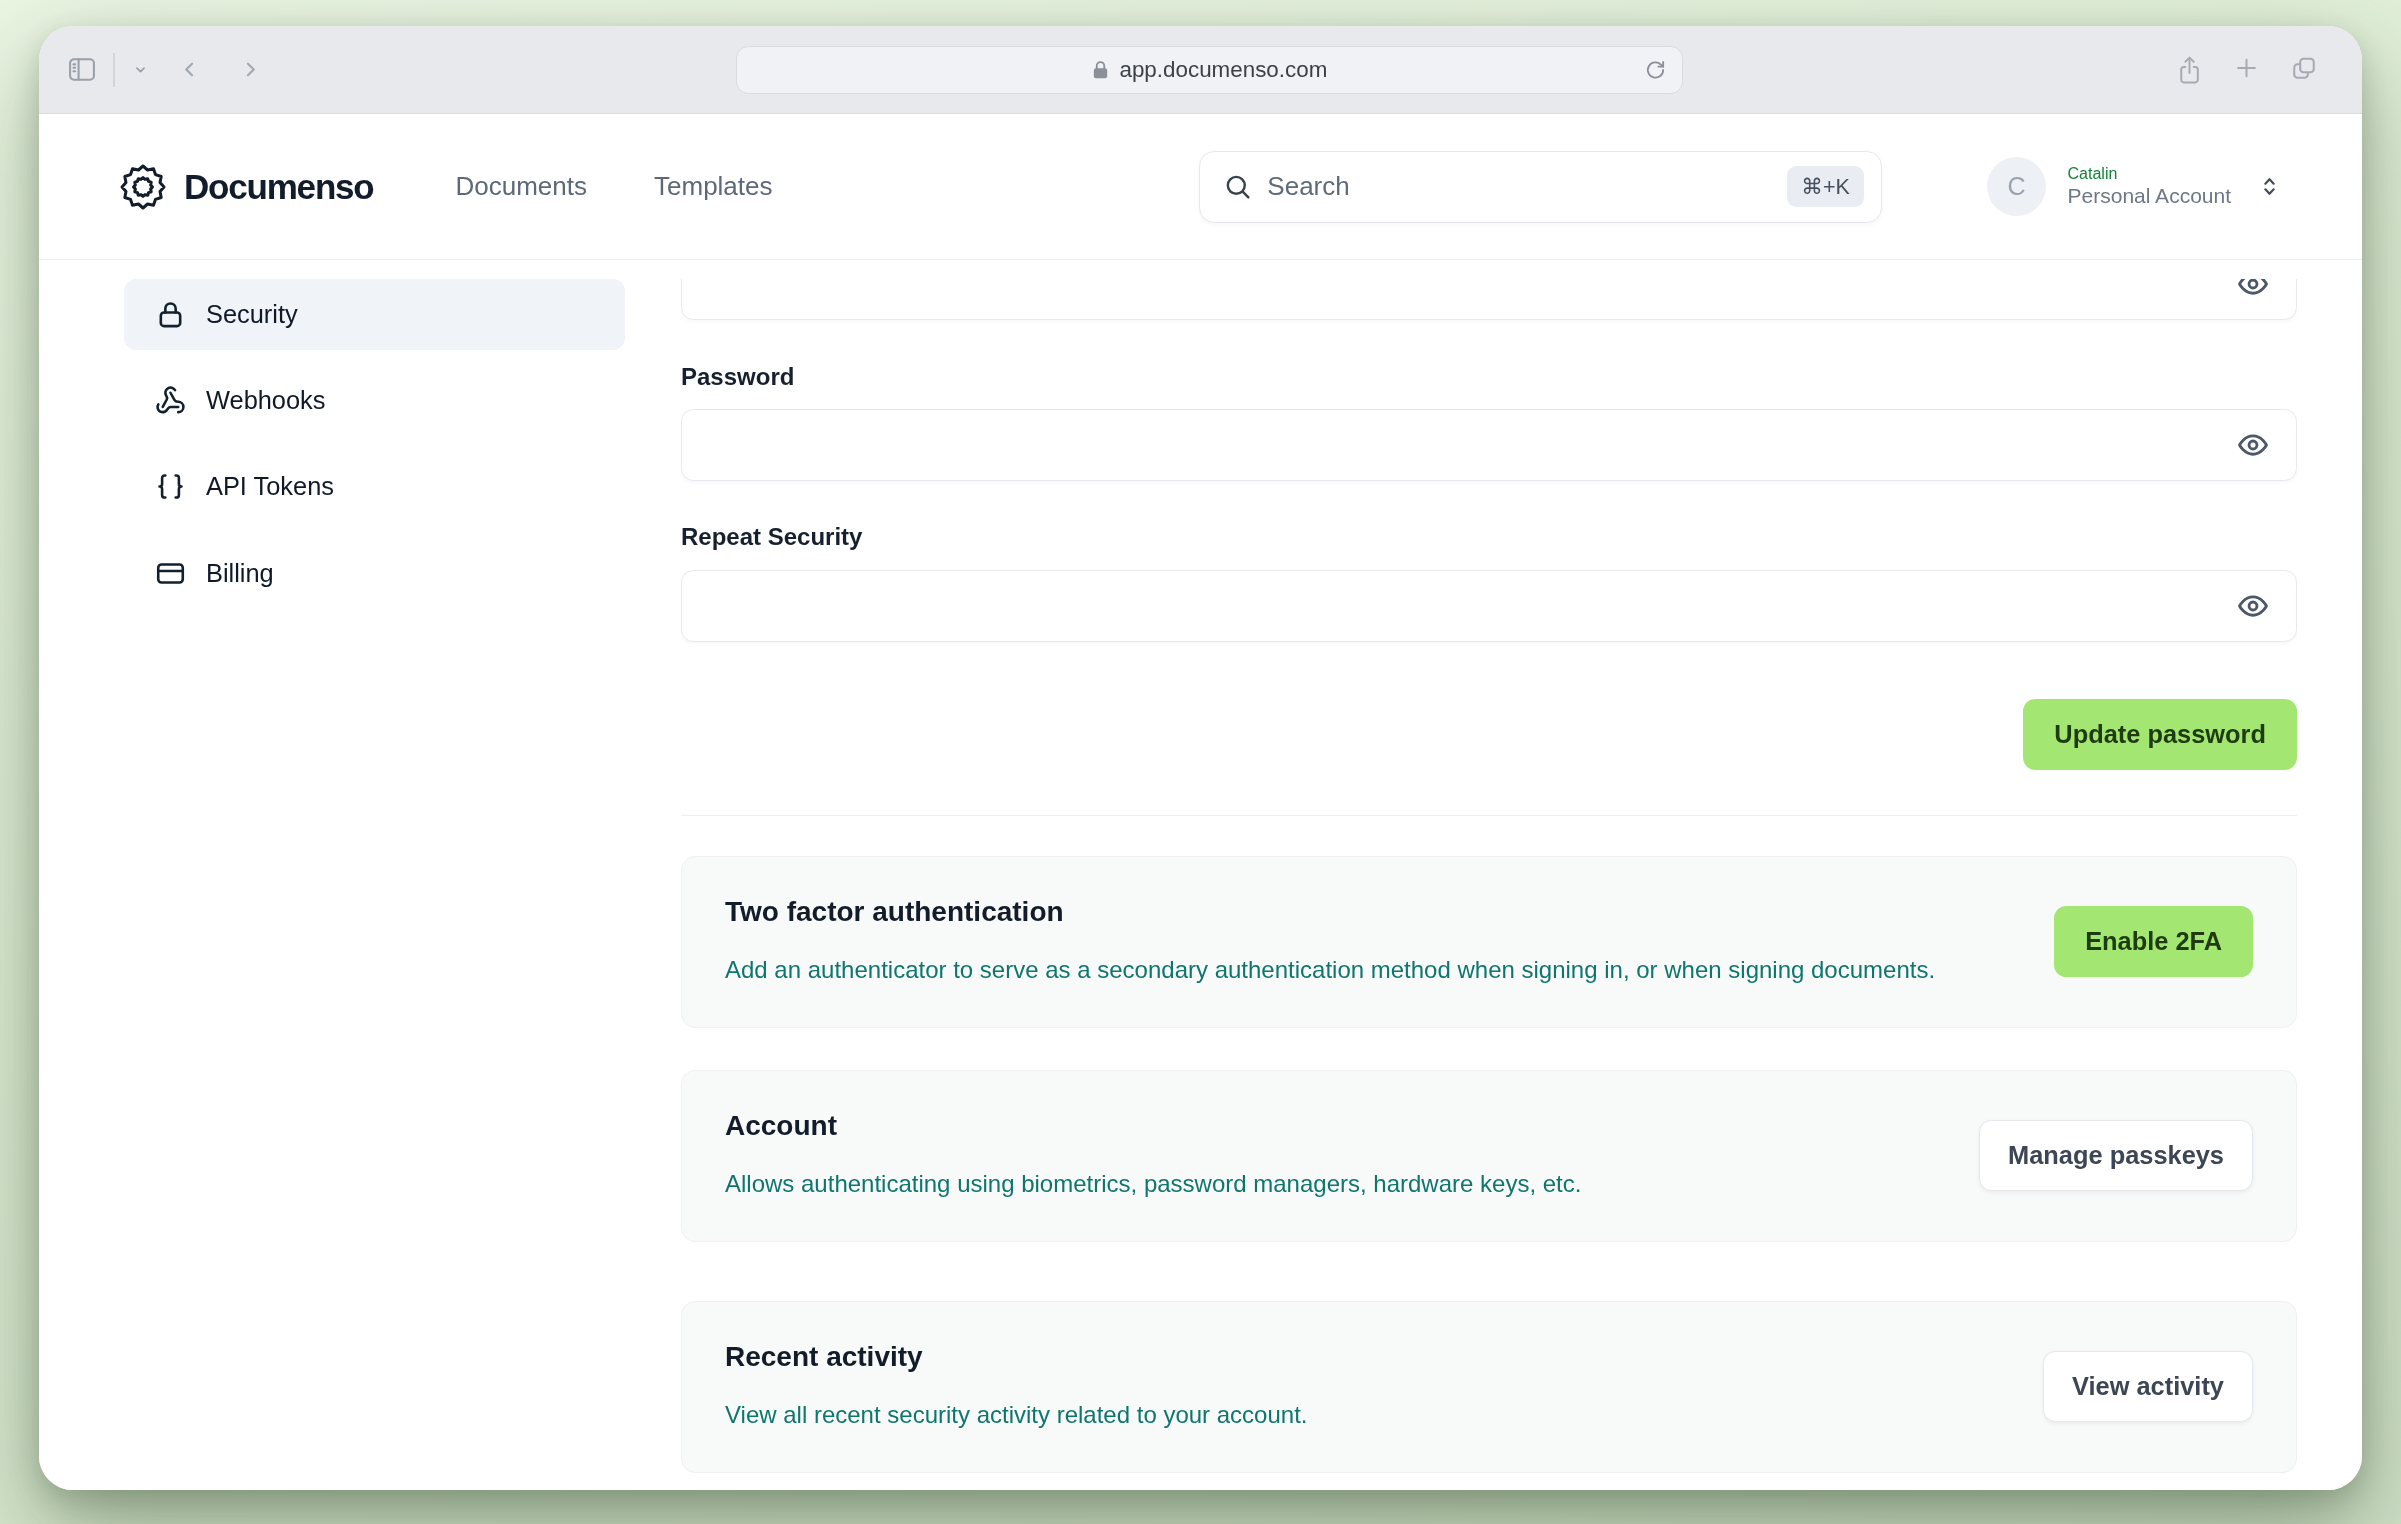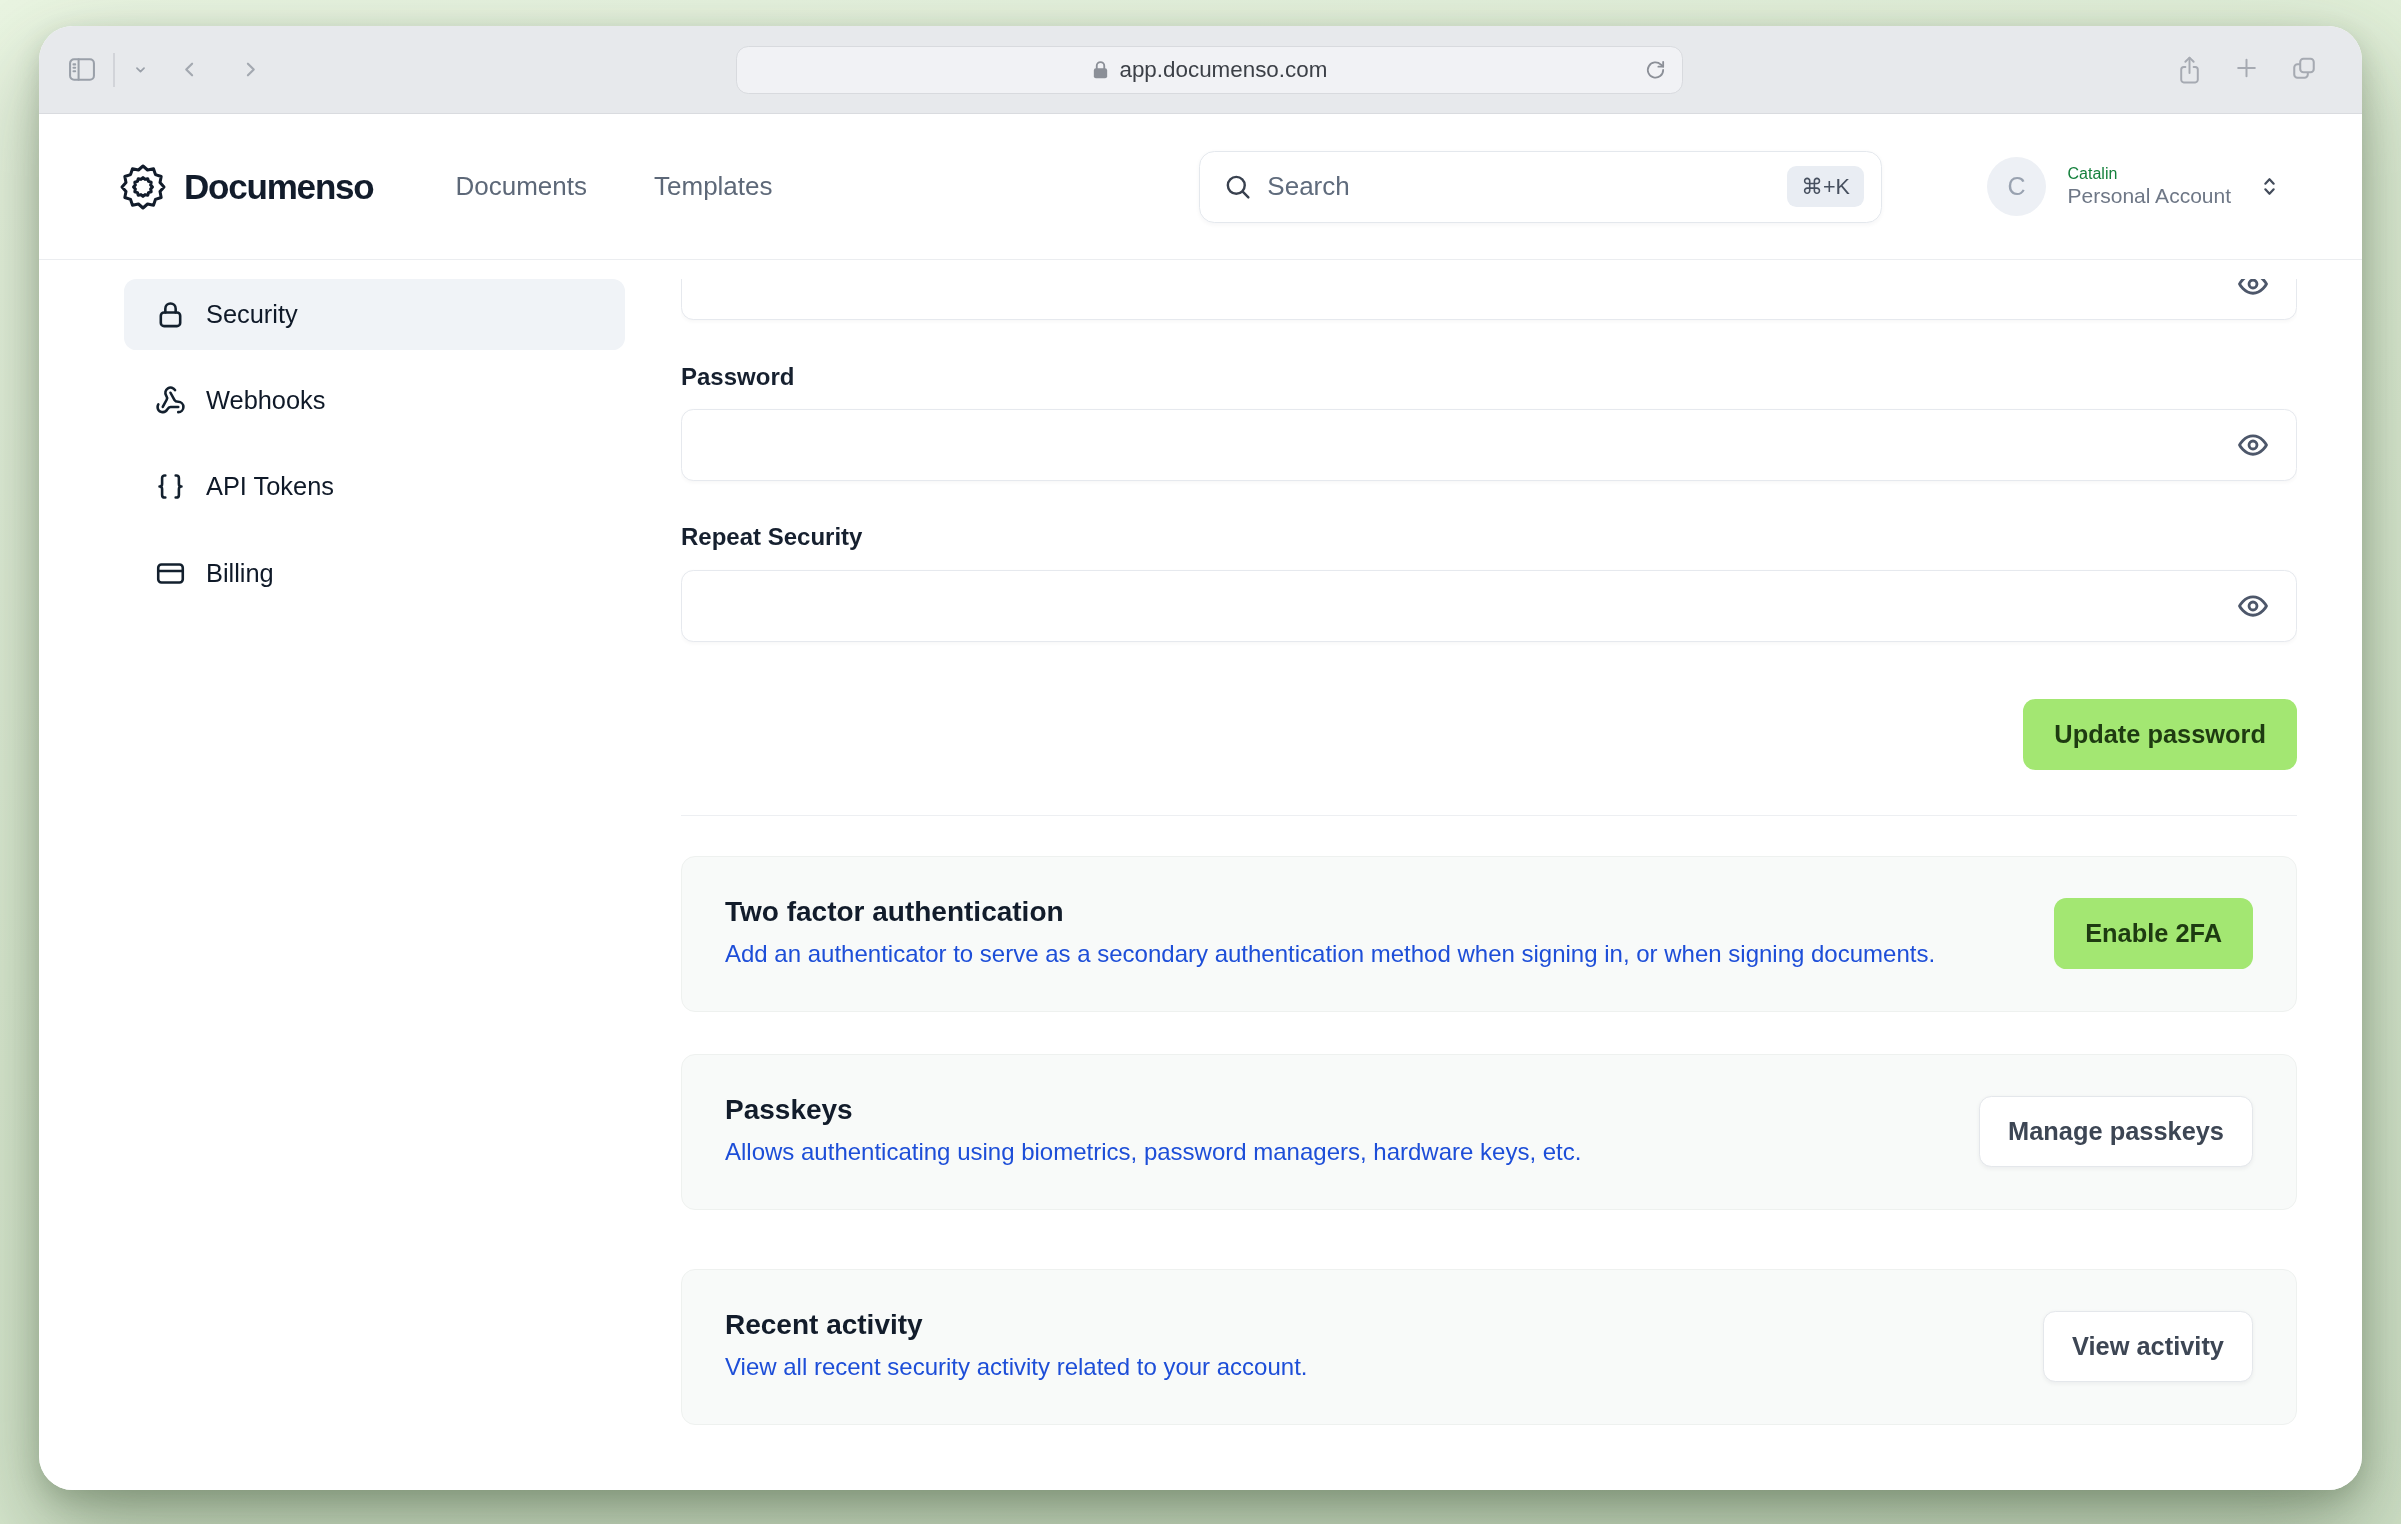--- a/index.html
+++ b/index.html
@@ -116,21 +116,21 @@
 
   .card {
     background:#f8faf9; border:1.5px solid #eef1ef; border-radius:14px;
     padding:39px 43px; display:flex; align-items:center; gap:37px;
   }
   .card.c1 { margin-top:40px; }
   .card.c2 { margin-top:42px; }
   .card.c3 { margin-top:59px; }
   .card-text { flex:1; min-width:0; }
   .card-title { font-size:28px; font-weight:600; color:#121c2b; }
-  .card-desc { margin-top:8px; font-size:24px; color:#1d4ed8; line-height:1.5; max-width:1234px; }
+  .card-desc { margin-top:24px; font-size:24px; color:#0f766e; line-height:1.5; max-width:1234px; }
 
   svg { display:block; }
 </style>
 </head>
 <body>
 
 <div class="stage">
   <div class="window">
 
     <div class="chrome">
@@ -327,21 +327,21 @@
         <section class="card c1">
           <div class="card-text">
             <div class="card-title">Two factor authentication</div>
             <div class="card-desc">Add an authenticator to serve as a secondary authentication method when signing in, or when signing documents.</div>
           </div>
           <button class="btn btn-primary">Enable 2FA</button>
         </section>
 
         <section class="card c2">
           <div class="card-text">
-            <div class="card-title">Passkeys</div>
+            <div class="card-title">Account</div>
             <div class="card-desc">Allows authenticating using biometrics, password managers, hardware keys, etc.</div>
           </div>
           <button class="btn btn-secondary">Manage passkeys</button>
         </section>
 
         <section class="card c3">
           <div class="card-text">
             <div class="card-title">Recent activity</div>
             <div class="card-desc">View all recent security activity related to your account.</div>
           </div>

